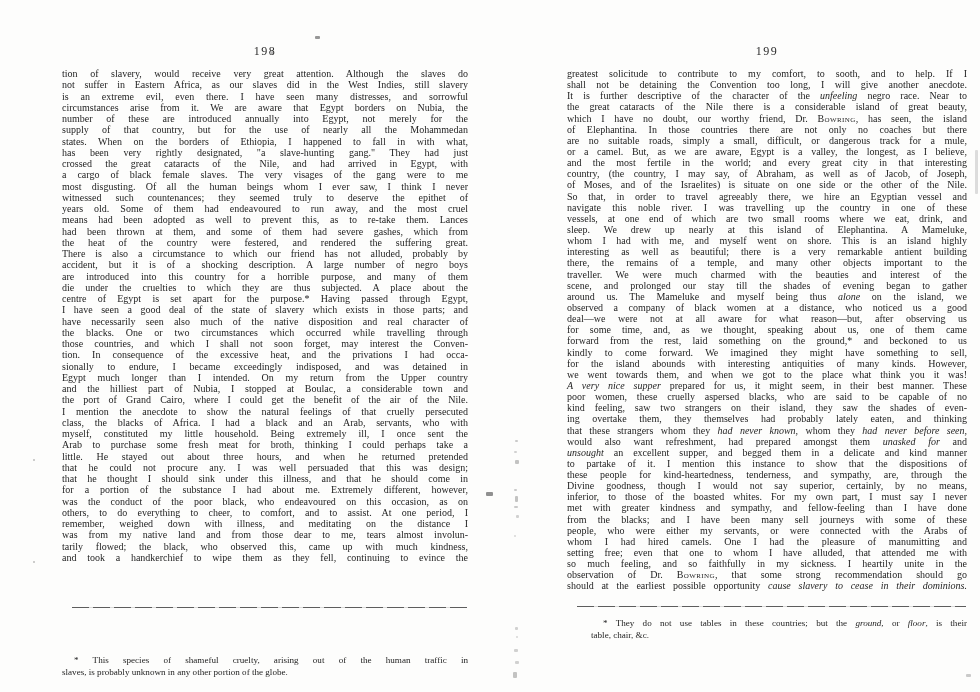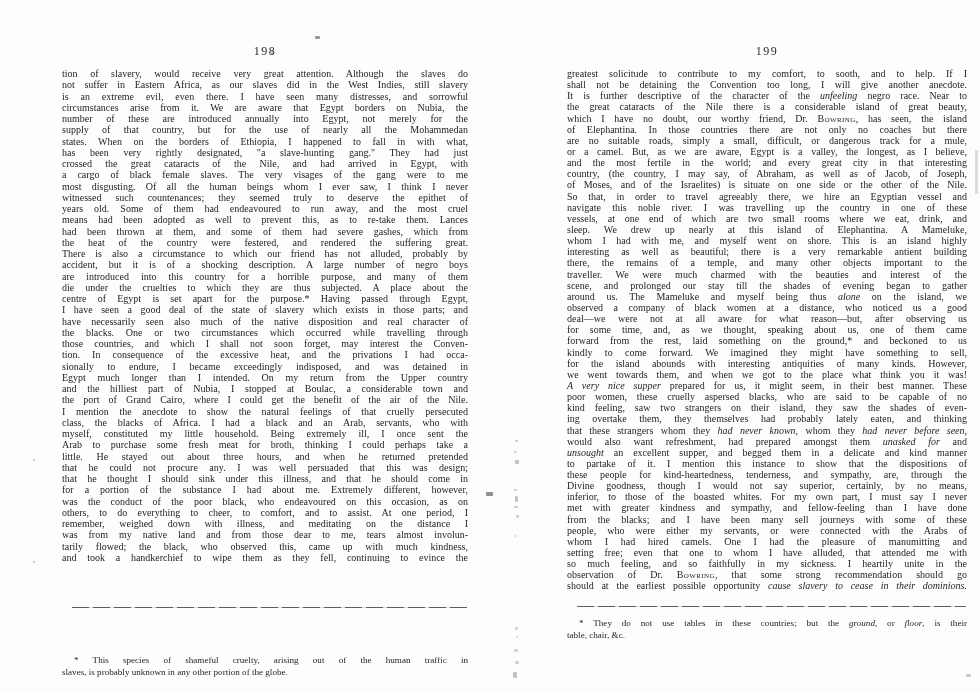--- a/index.html
+++ b/index.html
@@ -26,21 +26,21 @@
   .page-left .text-block .line{line-height:11.25px;height:11.25px;}
   .page-right .text-block .line{line-height:11.15px;height:11.15px;}
   .footnote-rule{
     position:absolute;height:1px;left:10px;right:1px;
     background:repeating-linear-gradient(90deg,#5d5d5d 0 17px,rgba(93,93,93,.22) 17px 21px);
   }
   .page-left .footnote-rule{top:567px;}
   .page-right .footnote-rule{top:566px;}
   .footnote{position:absolute;left:0;right:0;font-size:9.1px;}
   .page-left .footnote{top:576px;margin-top:39px;}
-  .page-right .footnote{top:578px;}
+  .page-right .footnote{top:578px;margin-left:24px;}
   .footnote .line{line-height:11.6px;height:11.6px;}
   .footnote .line:first-child{text-indent:12px;}
   .footnote .line-last{text-align-last:left;}
   .sc{font-variant:small-caps;letter-spacing:.4px;}
   i{font-style:italic;}
   .speck{position:absolute;background:#7d7d7d;border-radius:50%;}
   .speck.sq{border-radius:1px;}
 </style>
 </head>
 <body>

